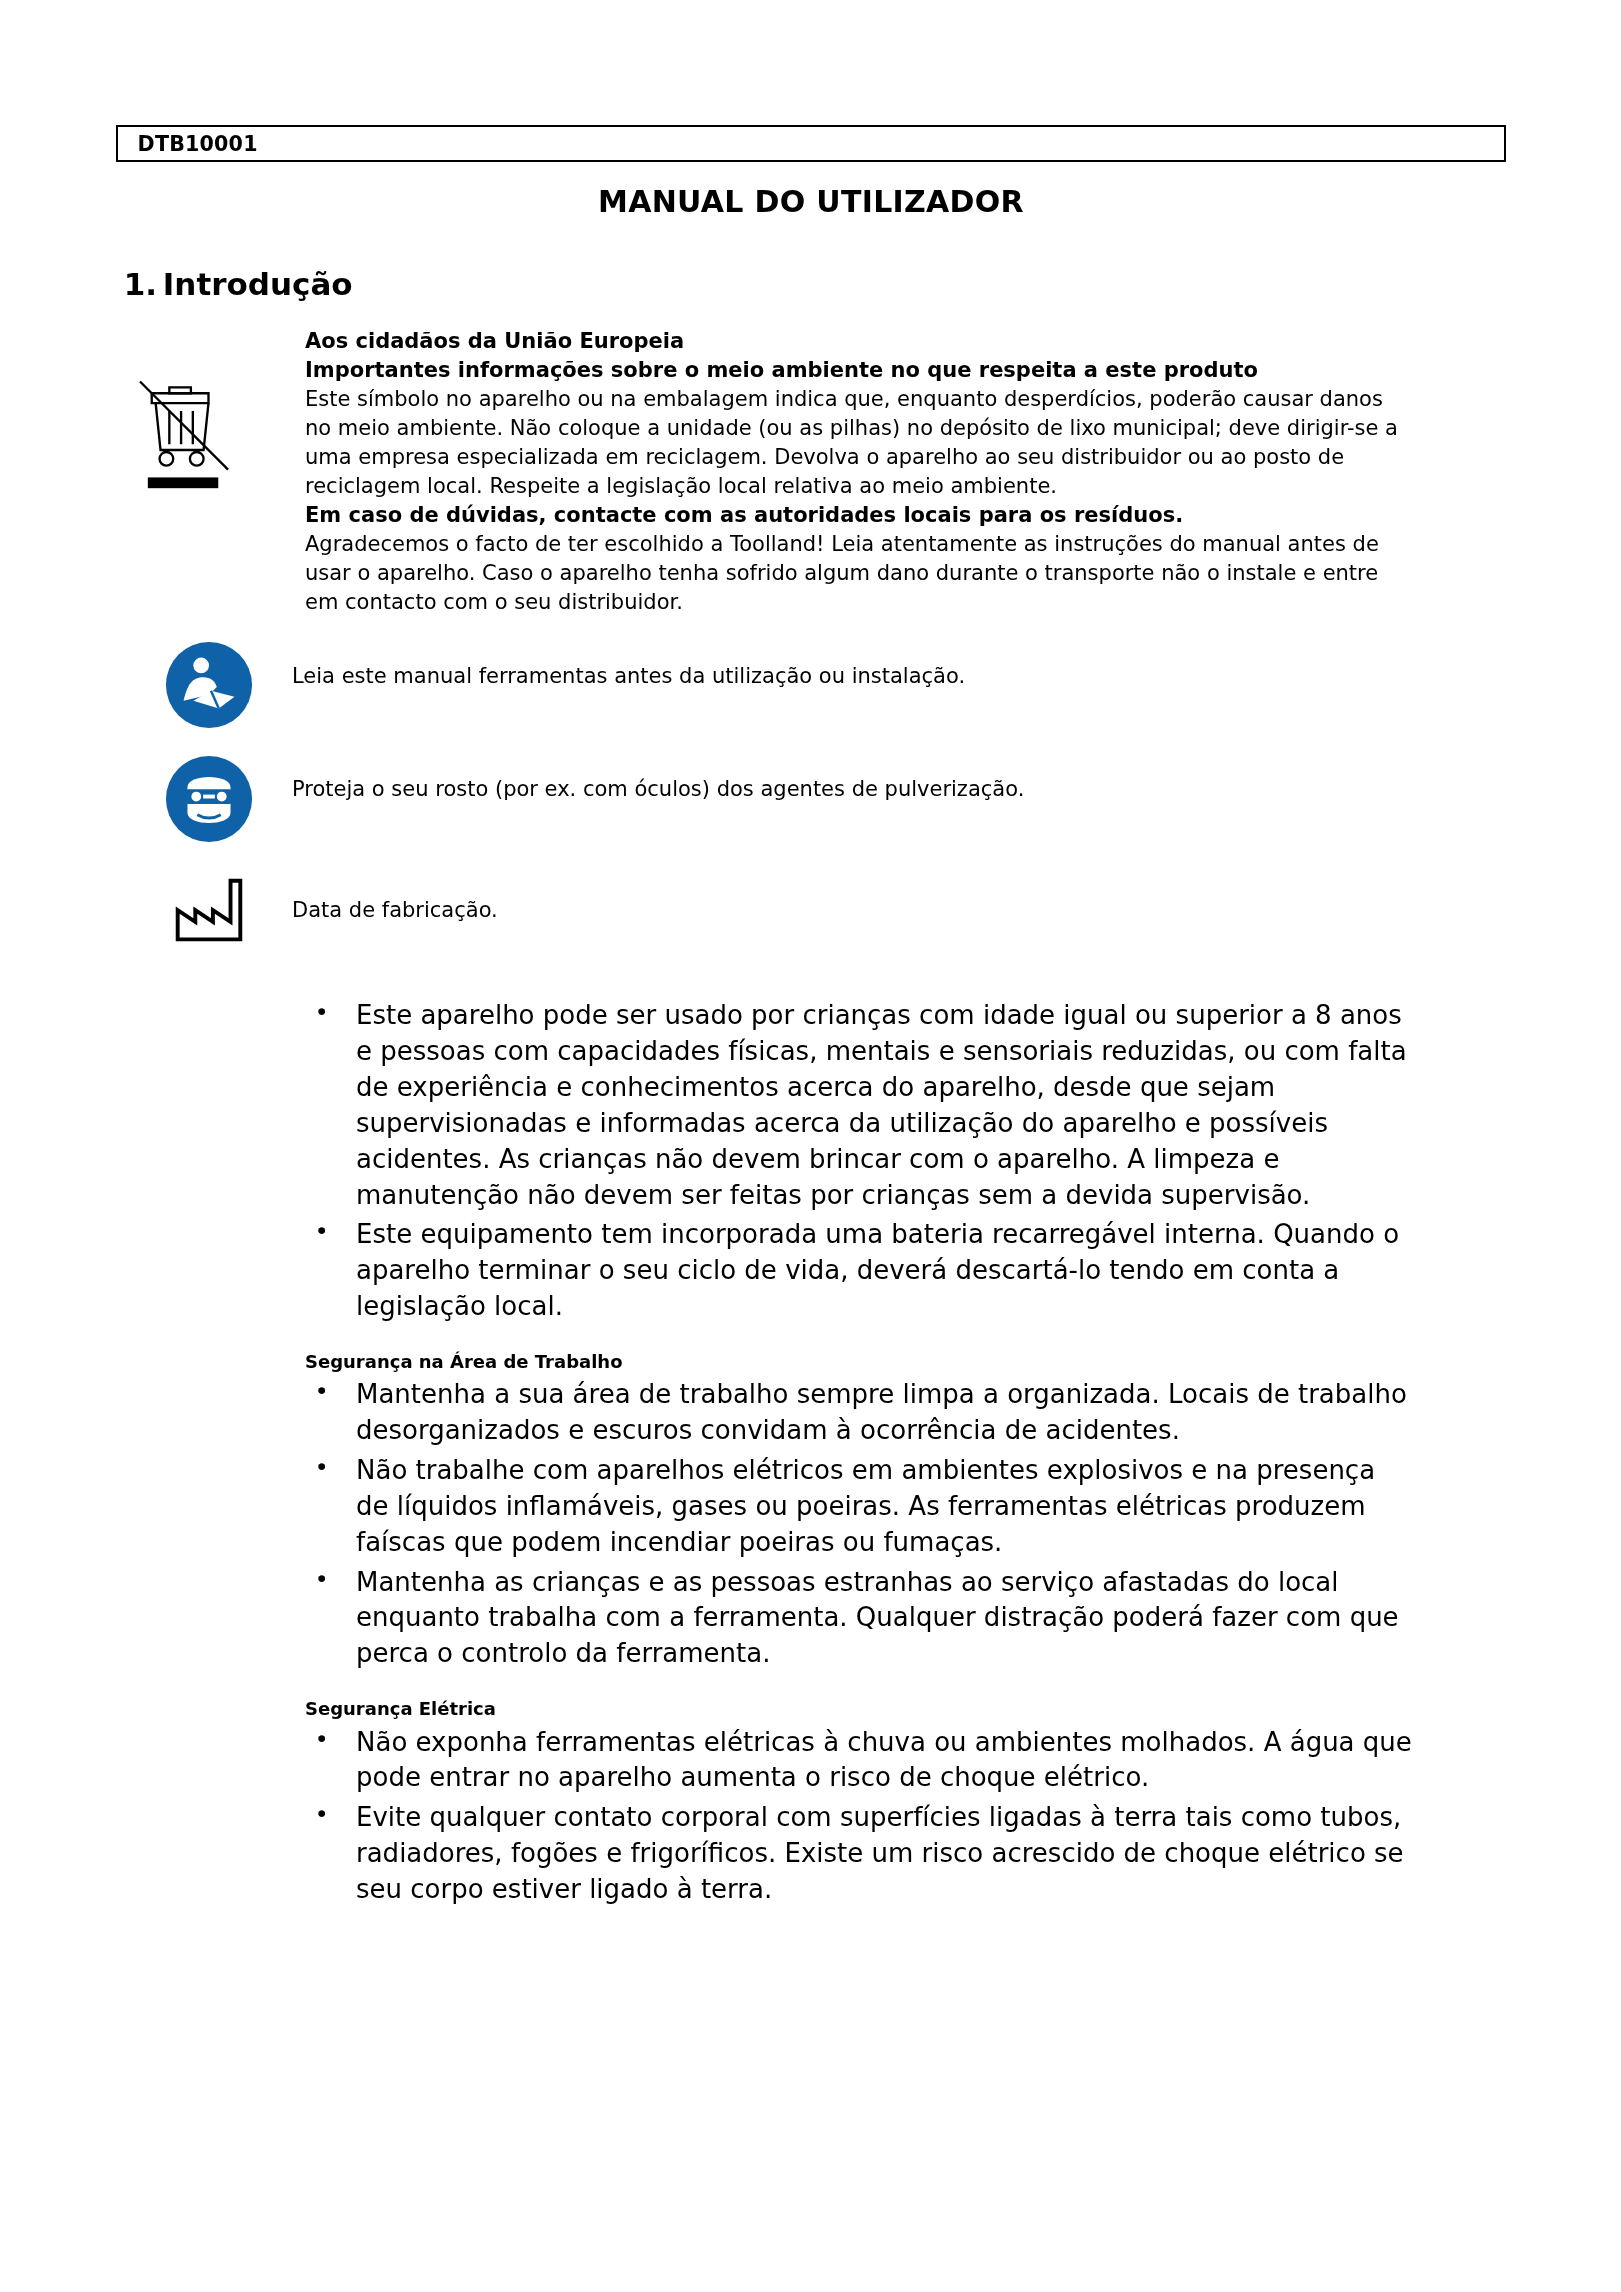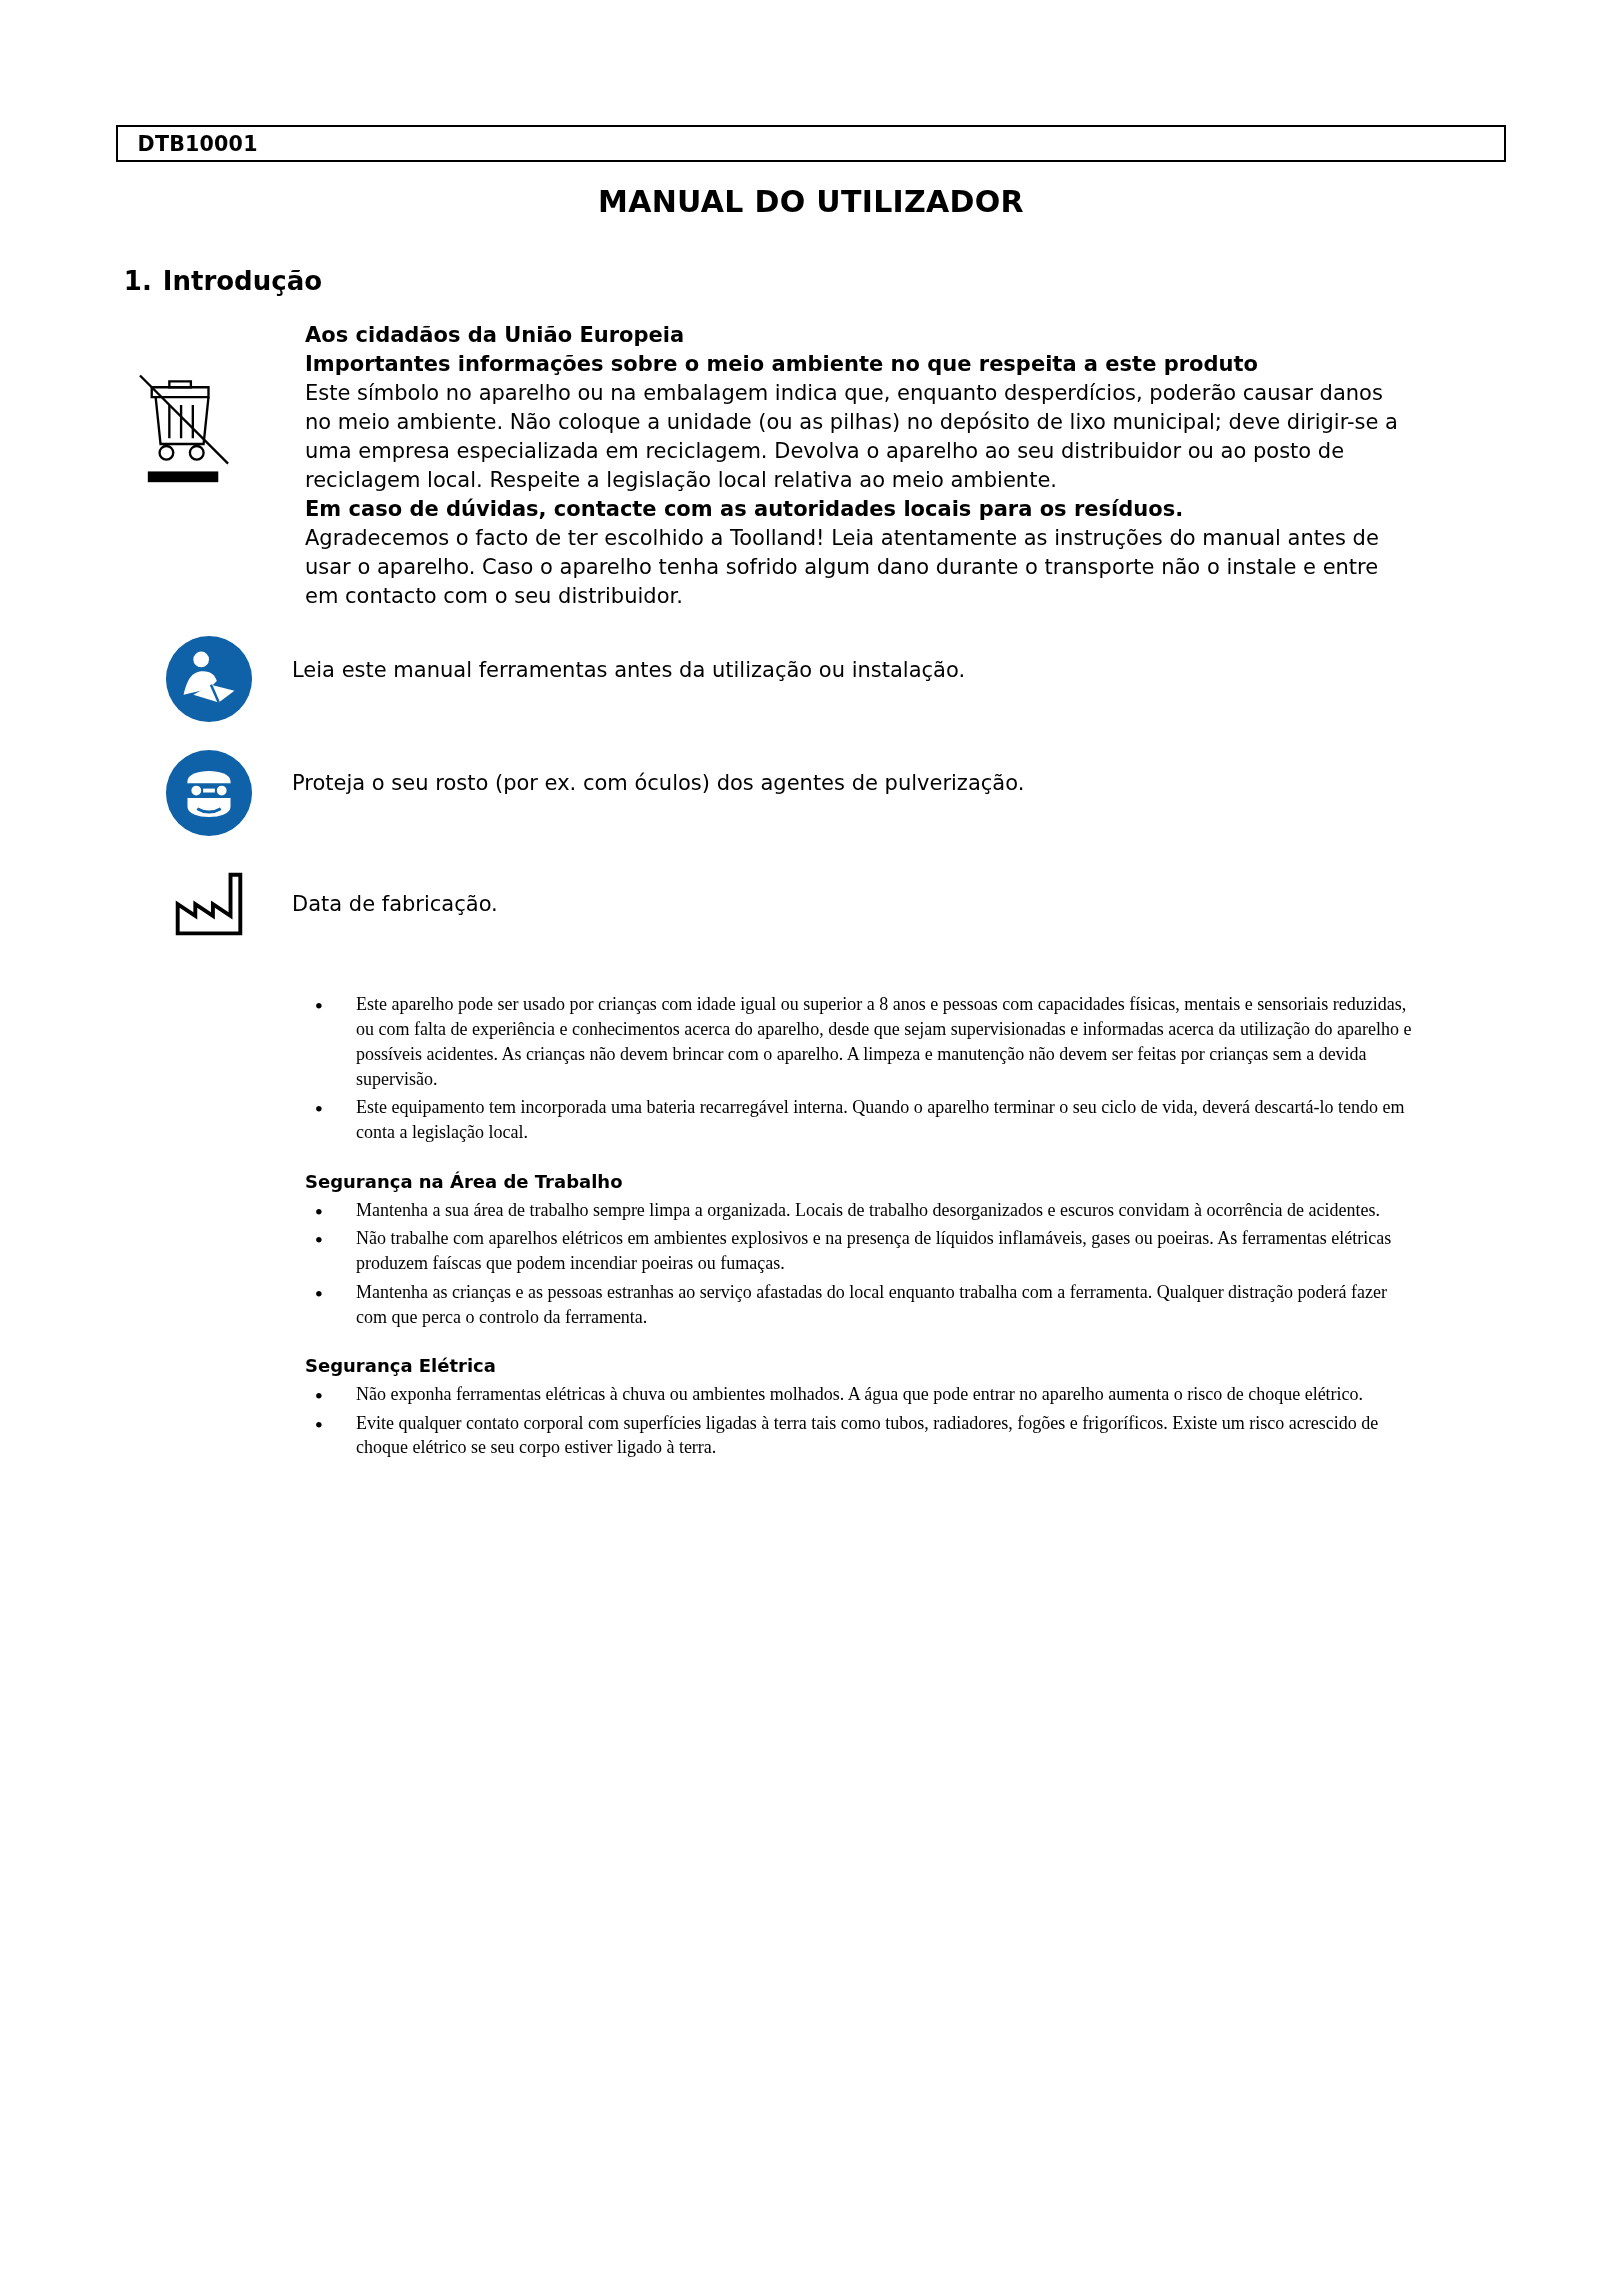--- a/index.html
+++ b/index.html
@@ -44,21 +44,21 @@
 
   .doc-title {
     text-align: center;
     font-size: 30px;
     font-weight: bold;
     margin-top: 21.6px;
     letter-spacing: 0.3px;
   }
 
   h2.section {
-    font-size: 26px;
+    font-size: 31px;
     font-weight: bold;
     margin: 47px 0 0 0;
     padding-left: 7.8px;
   }
   h2.section .num {
     display: inline-block;
     width: 39px;
   }
 
   .body-text {
@@ -124,23 +124,22 @@
 
   ul.bullets {
     margin: 5.9px 0 0 0;
     padding: 0 0 0 0;
     list-style: none;
   }
   ul.bullets li {
     position: relative;
     padding-left: 51px;
     margin-bottom: 3.9px;
-    font-size: 18px;
+    font-size: 26px;
     line-height: 1.38;
-    font-family: Liberation Serif, serif;
   }
   ul.bullets li:before {
     content: "\2022";
     position: absolute;
     left: 9.8px;
     top: -2px;
     font-size: 23.5px;
   }
 
   h3.subhead {

